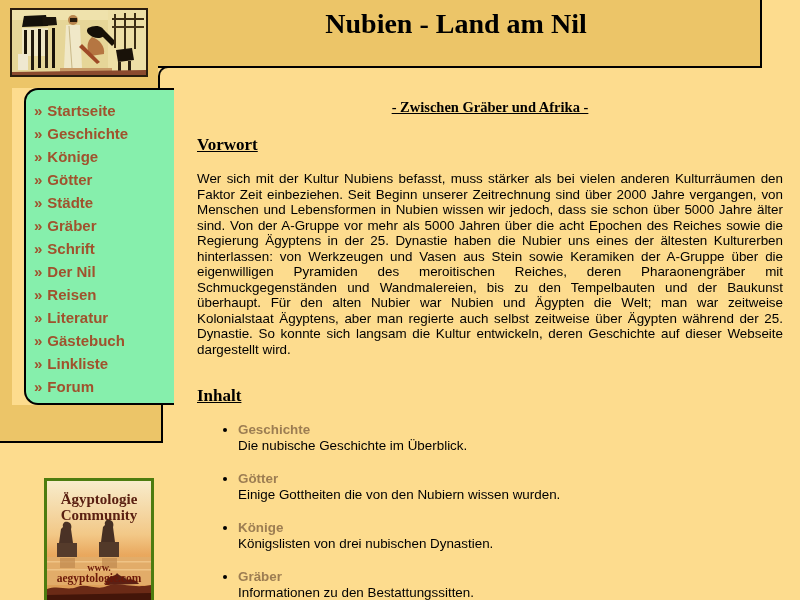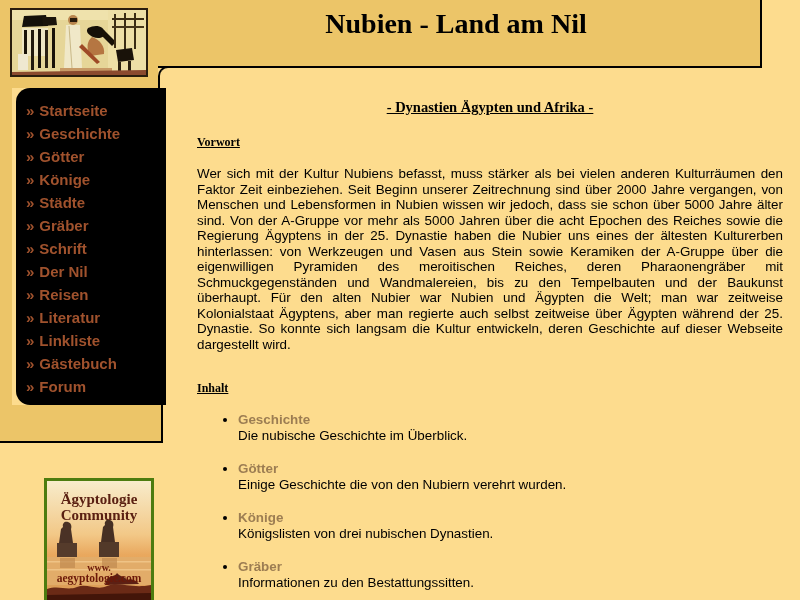--- a/index.html
+++ b/index.html
@@ -40,22 +40,22 @@
     color:#000;line-height:32px;
   }
   
   .hdr-img{
     position:absolute;left:10px;top:8px;width:134px;height:65px;
     border:2px solid #2B1E0E;background:#E6D698;
   }
   .hdr-img svg{display:block;}
   
   .nav-panel{
-    position:absolute;left:16px;top:88px;width:148px;height:313px;
-    background:#000000;
+    position:absolute;left:24px;top:88px;width:148px;height:313px;
+    background:#86efac;
     border:2px solid #000;border-right:none;
     border-radius:14px 0 0 14px;
   }
   .nav-list{list-style:none;margin:0;padding:9px 0 0 8px;}
   .nav-list li{
     line-height:23px;height:23px;
     font-weight:bold;font-size:15px;color:#A0522D;
     cursor:pointer;white-space:nowrap;
   }
   .nav-list .chev{margin-right:5px;}
@@ -69,21 +69,21 @@
   .content{
     position:absolute;left:197px;top:95px;width:586px;
     color:#000;font-size:13.4px;
   }
   .content-heading{
     margin:4px 0 0 0;text-align:center;
     font-family:"Liberation Serif",serif;font-weight:bold;font-size:14.5px;
     text-decoration:underline;
   }
   .sub-heading{
-    font-family:"Liberation Serif",serif;font-weight:bold;font-size:12px;
+    font-family:"Liberation Serif",serif;font-weight:bold;font-size:17px;
     text-decoration:underline;
   }
   .vorwort-label{margin:19px 0 0 0;}
   .para{
     margin:16px 0 0 0;text-align:justify;line-height:15.5px;
   }
   .inhalt-label{margin:29px 0 0 0;}
   .content-list{
     margin:16px 0 0 0;padding-left:41px;
   }
@@ -142,30 +142,30 @@
     <path d="M0,62 L134,60 L134,65 L0,65 Z" fill="#8B4A2E"></path>
   </svg>
 </div>
 
 <div class="page-title">Nubien - Land am Nil</div>
 
 <div class="nav-panel">
   <ul class="nav-list">
     <li><span class="chev">»</span><span>Startseite</span></li>
     <li><span class="chev">»</span><span>Geschichte</span></li>
+    <li><span class="chev">»</span><span>Könige</span></li>
     <li><span class="chev">»</span><span>Götter</span></li>
-    <li><span class="chev">»</span><span>Könige</span></li>
     <li><span class="chev">»</span><span>Städte</span></li>
     <li><span class="chev">»</span><span>Gräber</span></li>
     <li><span class="chev">»</span><span>Schrift</span></li>
     <li><span class="chev">»</span><span>Der Nil</span></li>
     <li><span class="chev">»</span><span>Reisen</span></li>
     <li><span class="chev">»</span><span>Literatur</span></li>
+    <li><span class="chev">»</span><span>Gästebuch</span></li>
     <li><span class="chev">»</span><span>Linkliste</span></li>
-    <li><span class="chev">»</span><span>Gästebuch</span></li>
     <li><span class="chev">»</span><span>Forum</span></li>
   </ul>
 </div>
 
 <div class="logo">
   <svg width="104" height="119" viewBox="0 0 104 119">
     <defs>
       <linearGradient id="sky" x1="0" y1="0" x2="0" y2="1">
         <stop offset="0" stop-color="#F8ECCB"></stop>
         <stop offset="0.45" stop-color="#F2C887"></stop>
@@ -192,32 +192,32 @@
     <path d="M0,114 L104,112 L104,119 L0,119 Z" fill="#431509"></path>
 
     <text x="52" y="23" text-anchor="middle" font-family="Liberation Serif, serif" font-size="15" font-weight="bold" fill="#5A2012">Ägyptologie</text>
     <text x="52" y="39" text-anchor="middle" font-family="Liberation Serif, serif" font-size="15" font-weight="bold" fill="#5A2012">Community</text>
     <text x="52" y="90" text-anchor="middle" font-family="Liberation Serif, serif" font-size="10" font-weight="bold" fill="#6B1808">www.</text>
     <text x="52" y="101" text-anchor="middle" font-family="Liberation Serif, serif" font-size="11.5" font-weight="bold" fill="#6B1808">aegyptologie.com</text>
   </svg>
 </div>
 
 <div class="content">
-  <p class="content-heading">- Dynastien Ägypten und Afrika -</p>
+  <p class="content-heading">- Zwischen Gräber und Afrika -</p>
   <p class="sub-heading vorwort-label">Vorwort</p>
   <p class="para">Wer sich mit der Kultur Nubiens befasst, muss stärker als bei vielen anderen Kulturräumen den Faktor Zeit einbeziehen. Seit Beginn unserer Zeitrechnung sind über 2000 Jahre vergangen, von Menschen und Lebensformen in Nubien wissen wir jedoch, dass sie schon über 5000 Jahre älter sind. Von der A-Gruppe vor mehr als 5000 Jahren über die acht Epochen des Reiches sowie die Regierung Ägyptens in der 25. Dynastie haben die Nubier uns eines der ältesten Kulturerben hinterlassen: von Werkzeugen und Vasen aus Stein sowie Keramiken der A-Gruppe über die eigenwilligen Pyramiden des meroitischen Reiches, deren Pharaonengräber mit Schmuckgegenständen und Wandmalereien, bis zu den Tempelbauten und der Baukunst überhaupt. Für den alten Nubier war Nubien und Ägypten die Welt; man war zeitweise Kolonialstaat Ägyptens, aber man regierte auch selbst zeitweise über Ägypten während der 25. Dynastie. So konnte sich langsam die Kultur entwickeln, deren Geschichte auf dieser Webseite dargestellt wird.</p>
   <p class="sub-heading inhalt-label">Inhalt</p>
   <ul class="content-list">
     <li>
       <span class="item-link">Geschichte</span><br>
       <span class="item-desc">Die nubische Geschichte im Überblick.</span>
     </li>
     <li>
       <span class="item-link">Götter</span><br>
-      <span class="item-desc">Einige Geschichte die von den Nubiern verehrt wurden.</span>
+      <span class="item-desc">Einige Gottheiten die von den Nubiern wissen wurden.</span>
     </li>
     <li>
       <span class="item-link">Könige</span><br>
       <span class="item-desc">Königslisten von drei nubischen Dynastien.</span>
     </li>
     <li>
       <span class="item-link">Gräber</span><br>
       <span class="item-desc">Informationen zu den Bestattungssitten.</span>
     </li>
   </ul>

